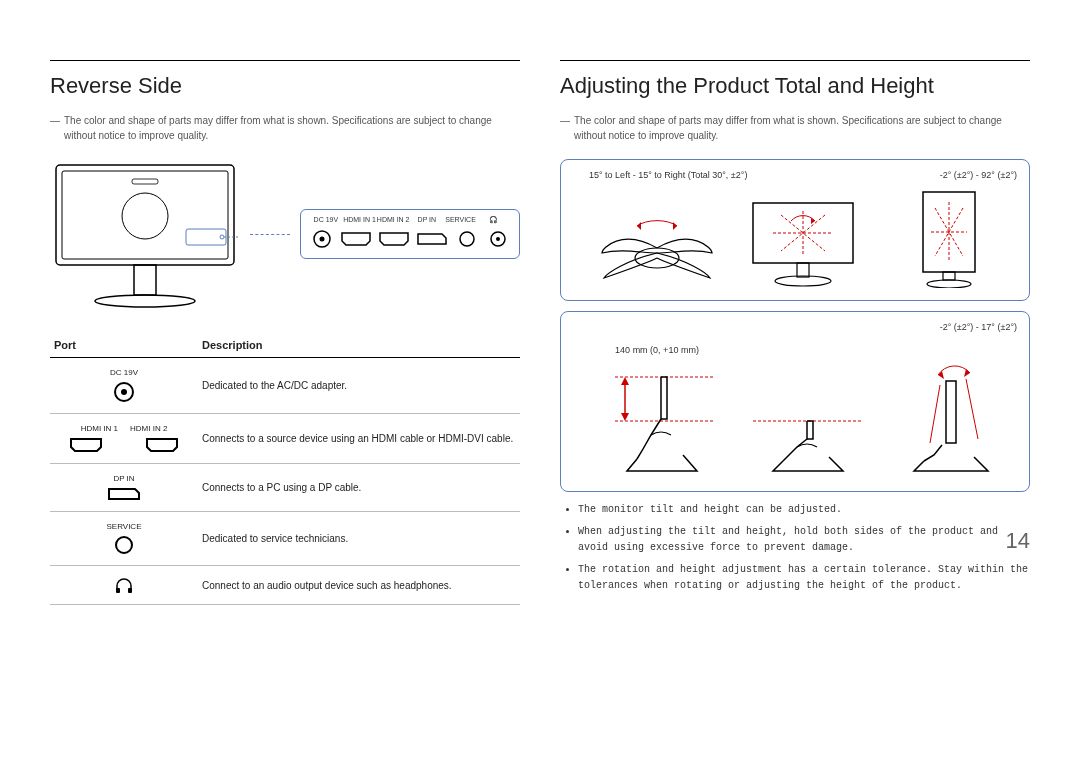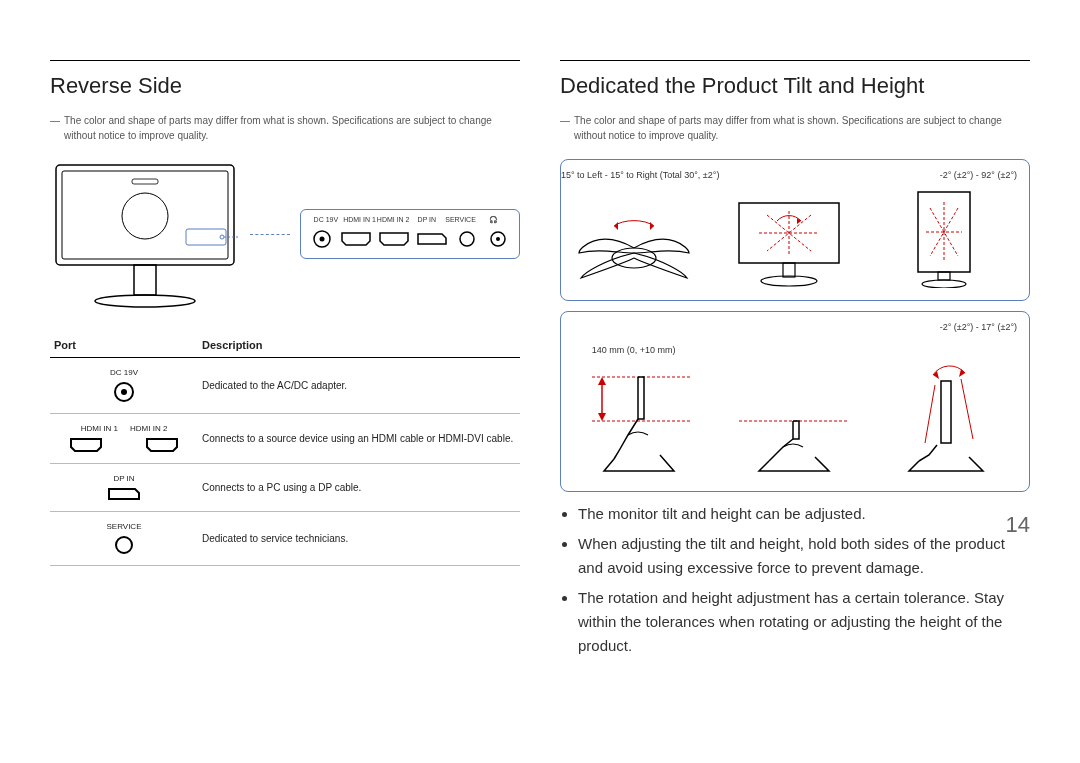--- a/index.html
+++ b/index.html
@@ -115,46 +115,47 @@
     gap: 12px;
   }
   .port-cell svg { display:block; margin:0 auto; }
   .hdmi-pair { display:flex; justify-content:center; gap:12px; }
 
   
   .adj-box {
     border: 1.5px solid #5b7fbf;
     border-radius: 8px;
     margin-bottom: 10px;
-    padding: 10px 12px 12px 0;
+    padding: 10px 12px 12px 28px;
     font-size: 9px;
     color: #333;
   }
   .adj-top .topline { display:flex; justify-content:space-between; margin-bottom:8px; }
   .adj-top .figs { display:flex; justify-content:space-between; align-items:flex-end; gap:10px; }
   .adj-top .figs > div { flex:1; display:flex; justify-content:center; }
 
   .adj-bottom .range { text-align:right; margin-bottom:13px; }
   .adj-bottom .figs { display:flex; justify-content:space-between; align-items:flex-end; gap:10px; }
   .adj-bottom .figs > div { flex:1; display:flex; flex-direction:column; align-items:center; }
   .adj-bottom .height-label { font-size:9px; margin-bottom:4px; }
 
   ul.bullets {
-    font-size: 15px;
+    font-size: 10px;
     color: #333;
     padding-left: 18px;
     margin: 2px 0 0 0;
     line-height: 1.6;
+    font-family: Liberation Mono, monospace;
   }
   ul.bullets li { margin-bottom: 6px; }
 
   .pagenum {
     position: absolute;
     right: 50px;
-    bottom: 32px;
+    bottom: 16px;
     font-size: 22px;
     color: #666;
   }
   .page-wrap { position: relative; width:1080px; height:570px; }
 </style>
 </head>
 <body>
 
 <div class="page-wrap">
 <div class="page">
@@ -277,27 +278,37 @@
           <td class="port-cell">
             <div class="plabel">
                   <span>SERVICE</span>
                 </div>
             <svg width="20" height="20">
                   <circle cx="10" cy="10" r="8" fill="none" stroke="#000" stroke-width="2"></circle>
                 </svg>
           </td>
           <td>Dedicated to service technicians.</td>
         </tr>
+        <tr>
+          <td class="port-cell">
+            <svg width="20" height="18">
+              <path d="M3 14 v-4 a7 7 0 0 1 14 0 v4" fill="none" stroke="#000" stroke-width="1.5"></path>
+              <rect x="2" y="12" width="4" height="5" rx="1" fill="#000"></rect>
+              <rect x="14" y="12" width="4" height="5" rx="1" fill="#000"></rect>
+            </svg>
+          </td>
+          <td>Connect to an audio output device such as headphones.</td>
+        </tr>
       </tbody>
     </table>
   </div>
 
   <div class="col">
     <hr class="hr">
-    <h2>Dedicated the Product Tilt and Height</h2>
+    <h2>Adjusting the Product Total and Height</h2>
     <p class="note">The color and shape of parts may differ from what is shown. Specifications are subject to change without notice to improve quality.</p>
 
     <div class="adj-box adj-top">
       <div class="topline">
         <span>15° to Left - 15° to Right (Total 30°, ±2°)</span>
         <span>-2° (±2°) - 92° (±2°)</span>
       </div>
       <div class="figs">
         <div>
           <svg width="130" height="90" viewBox="0 0 130 90">

